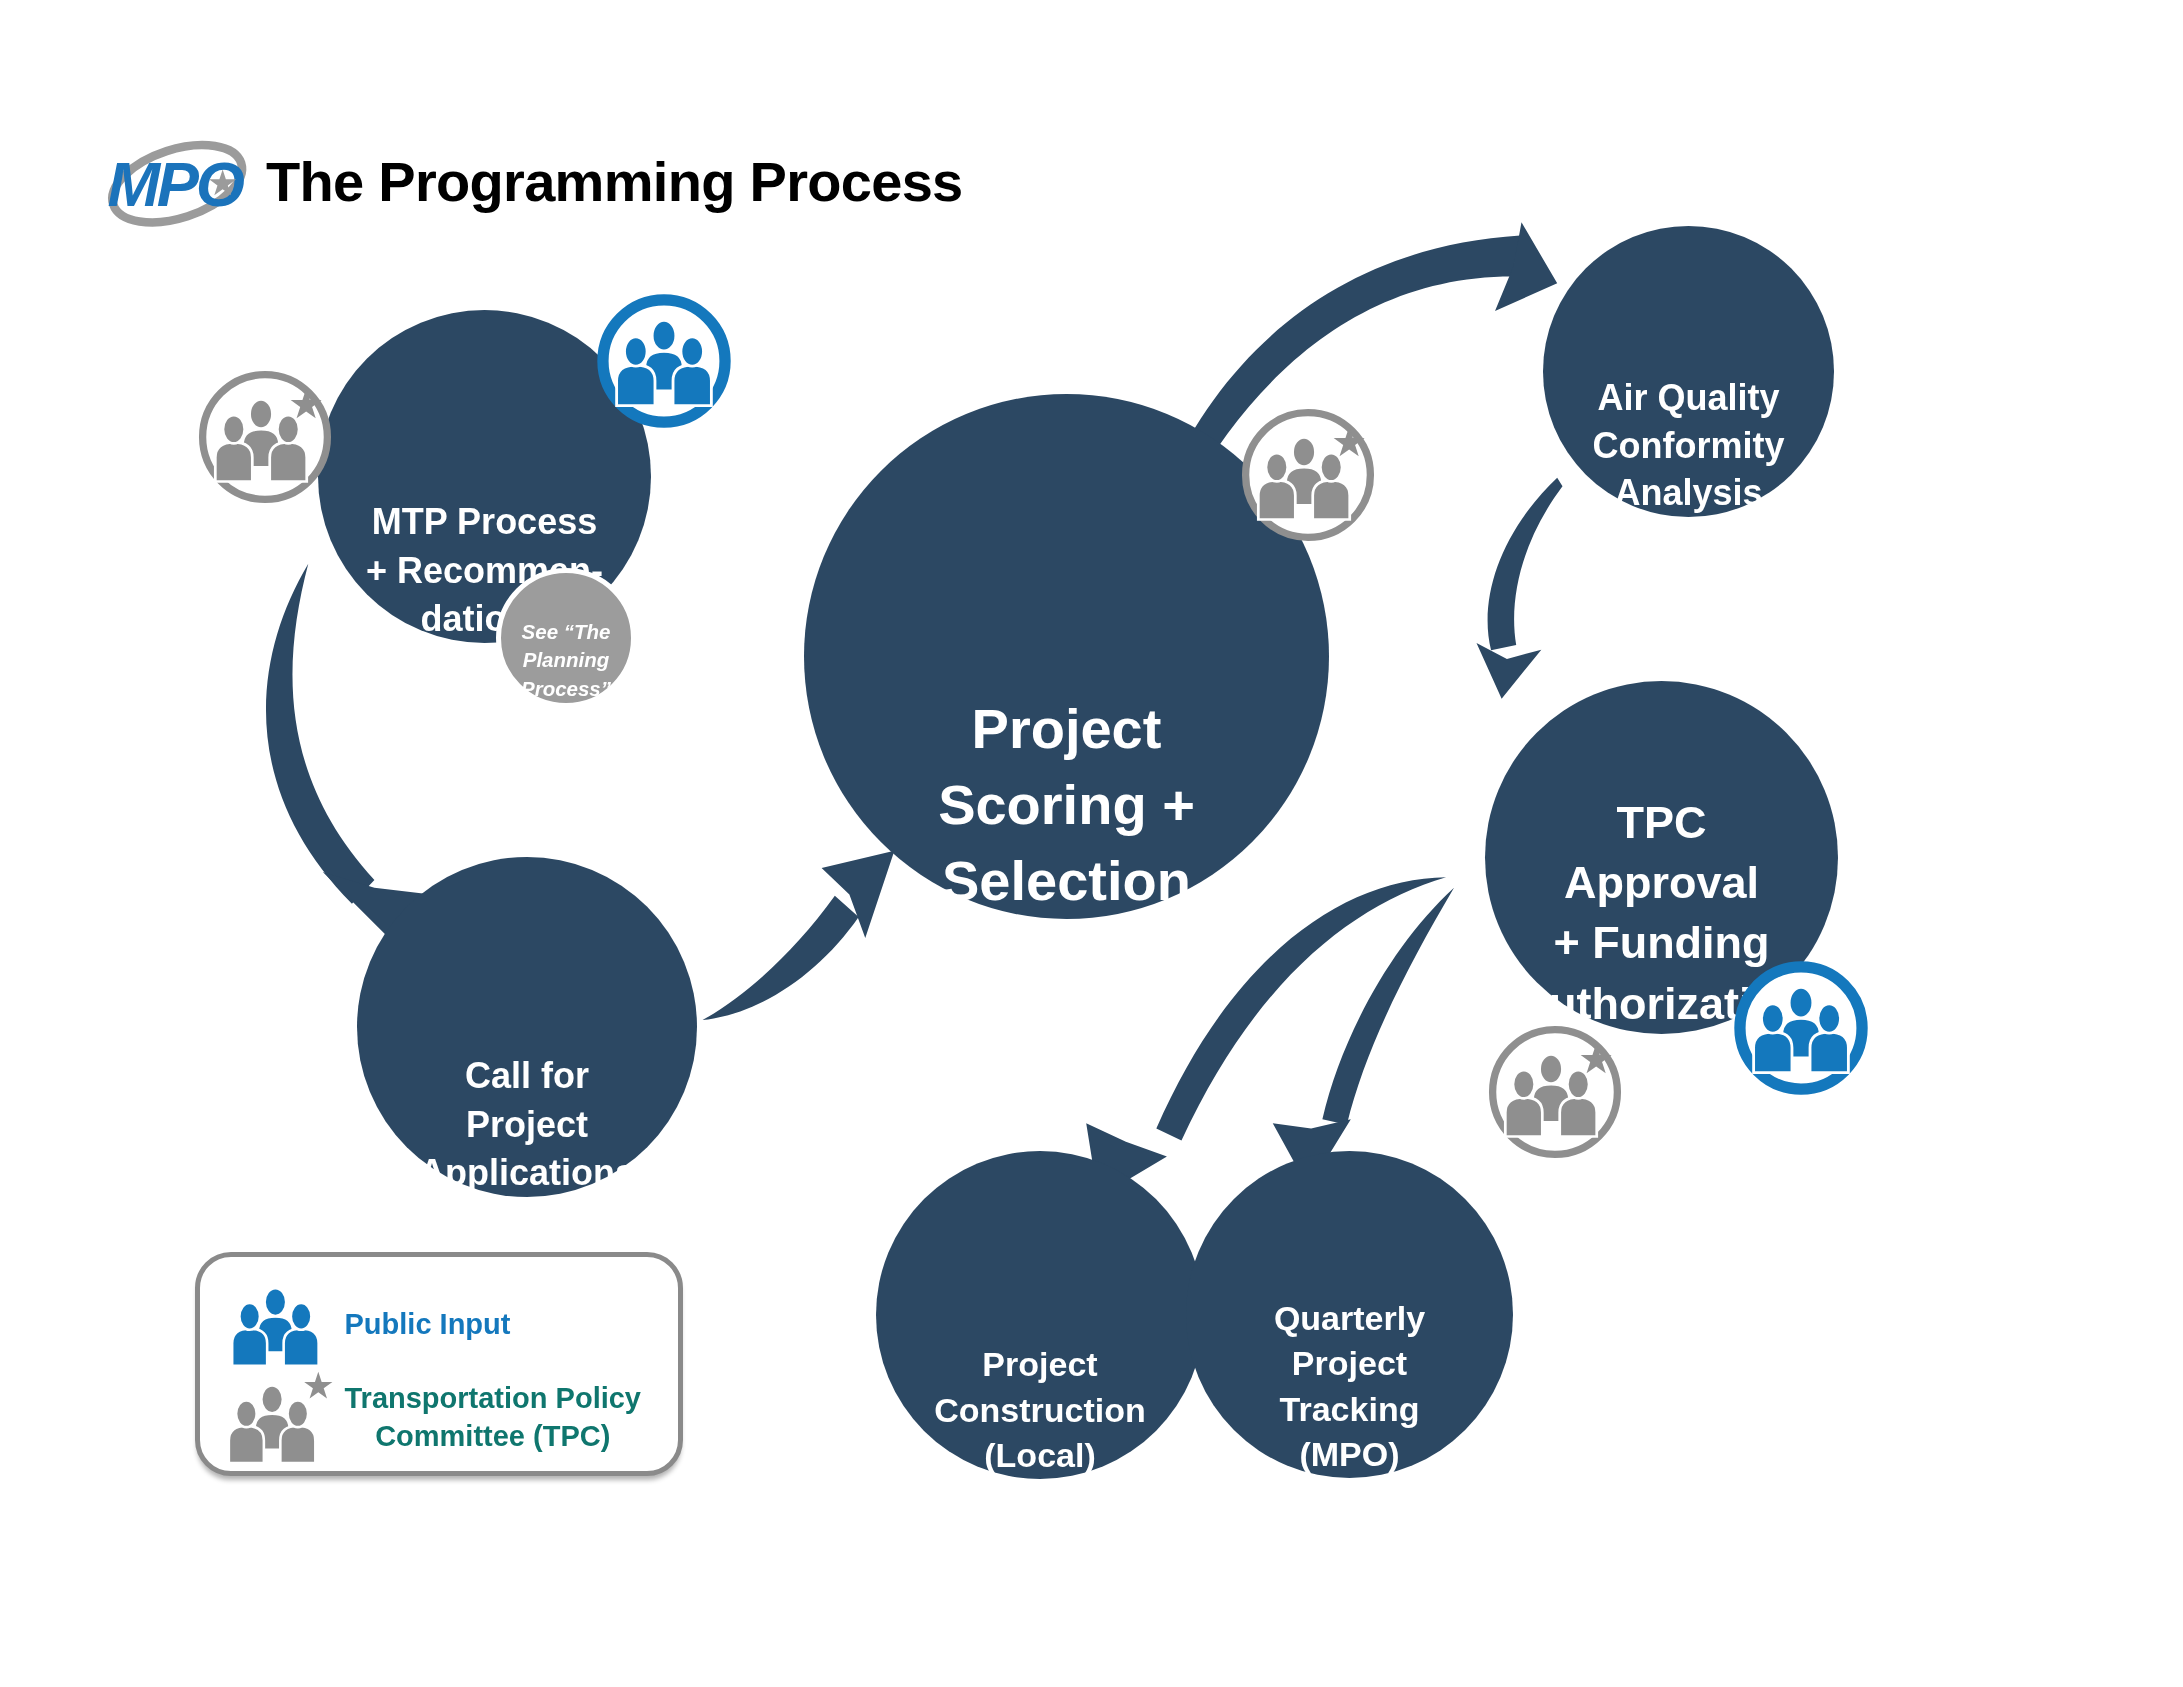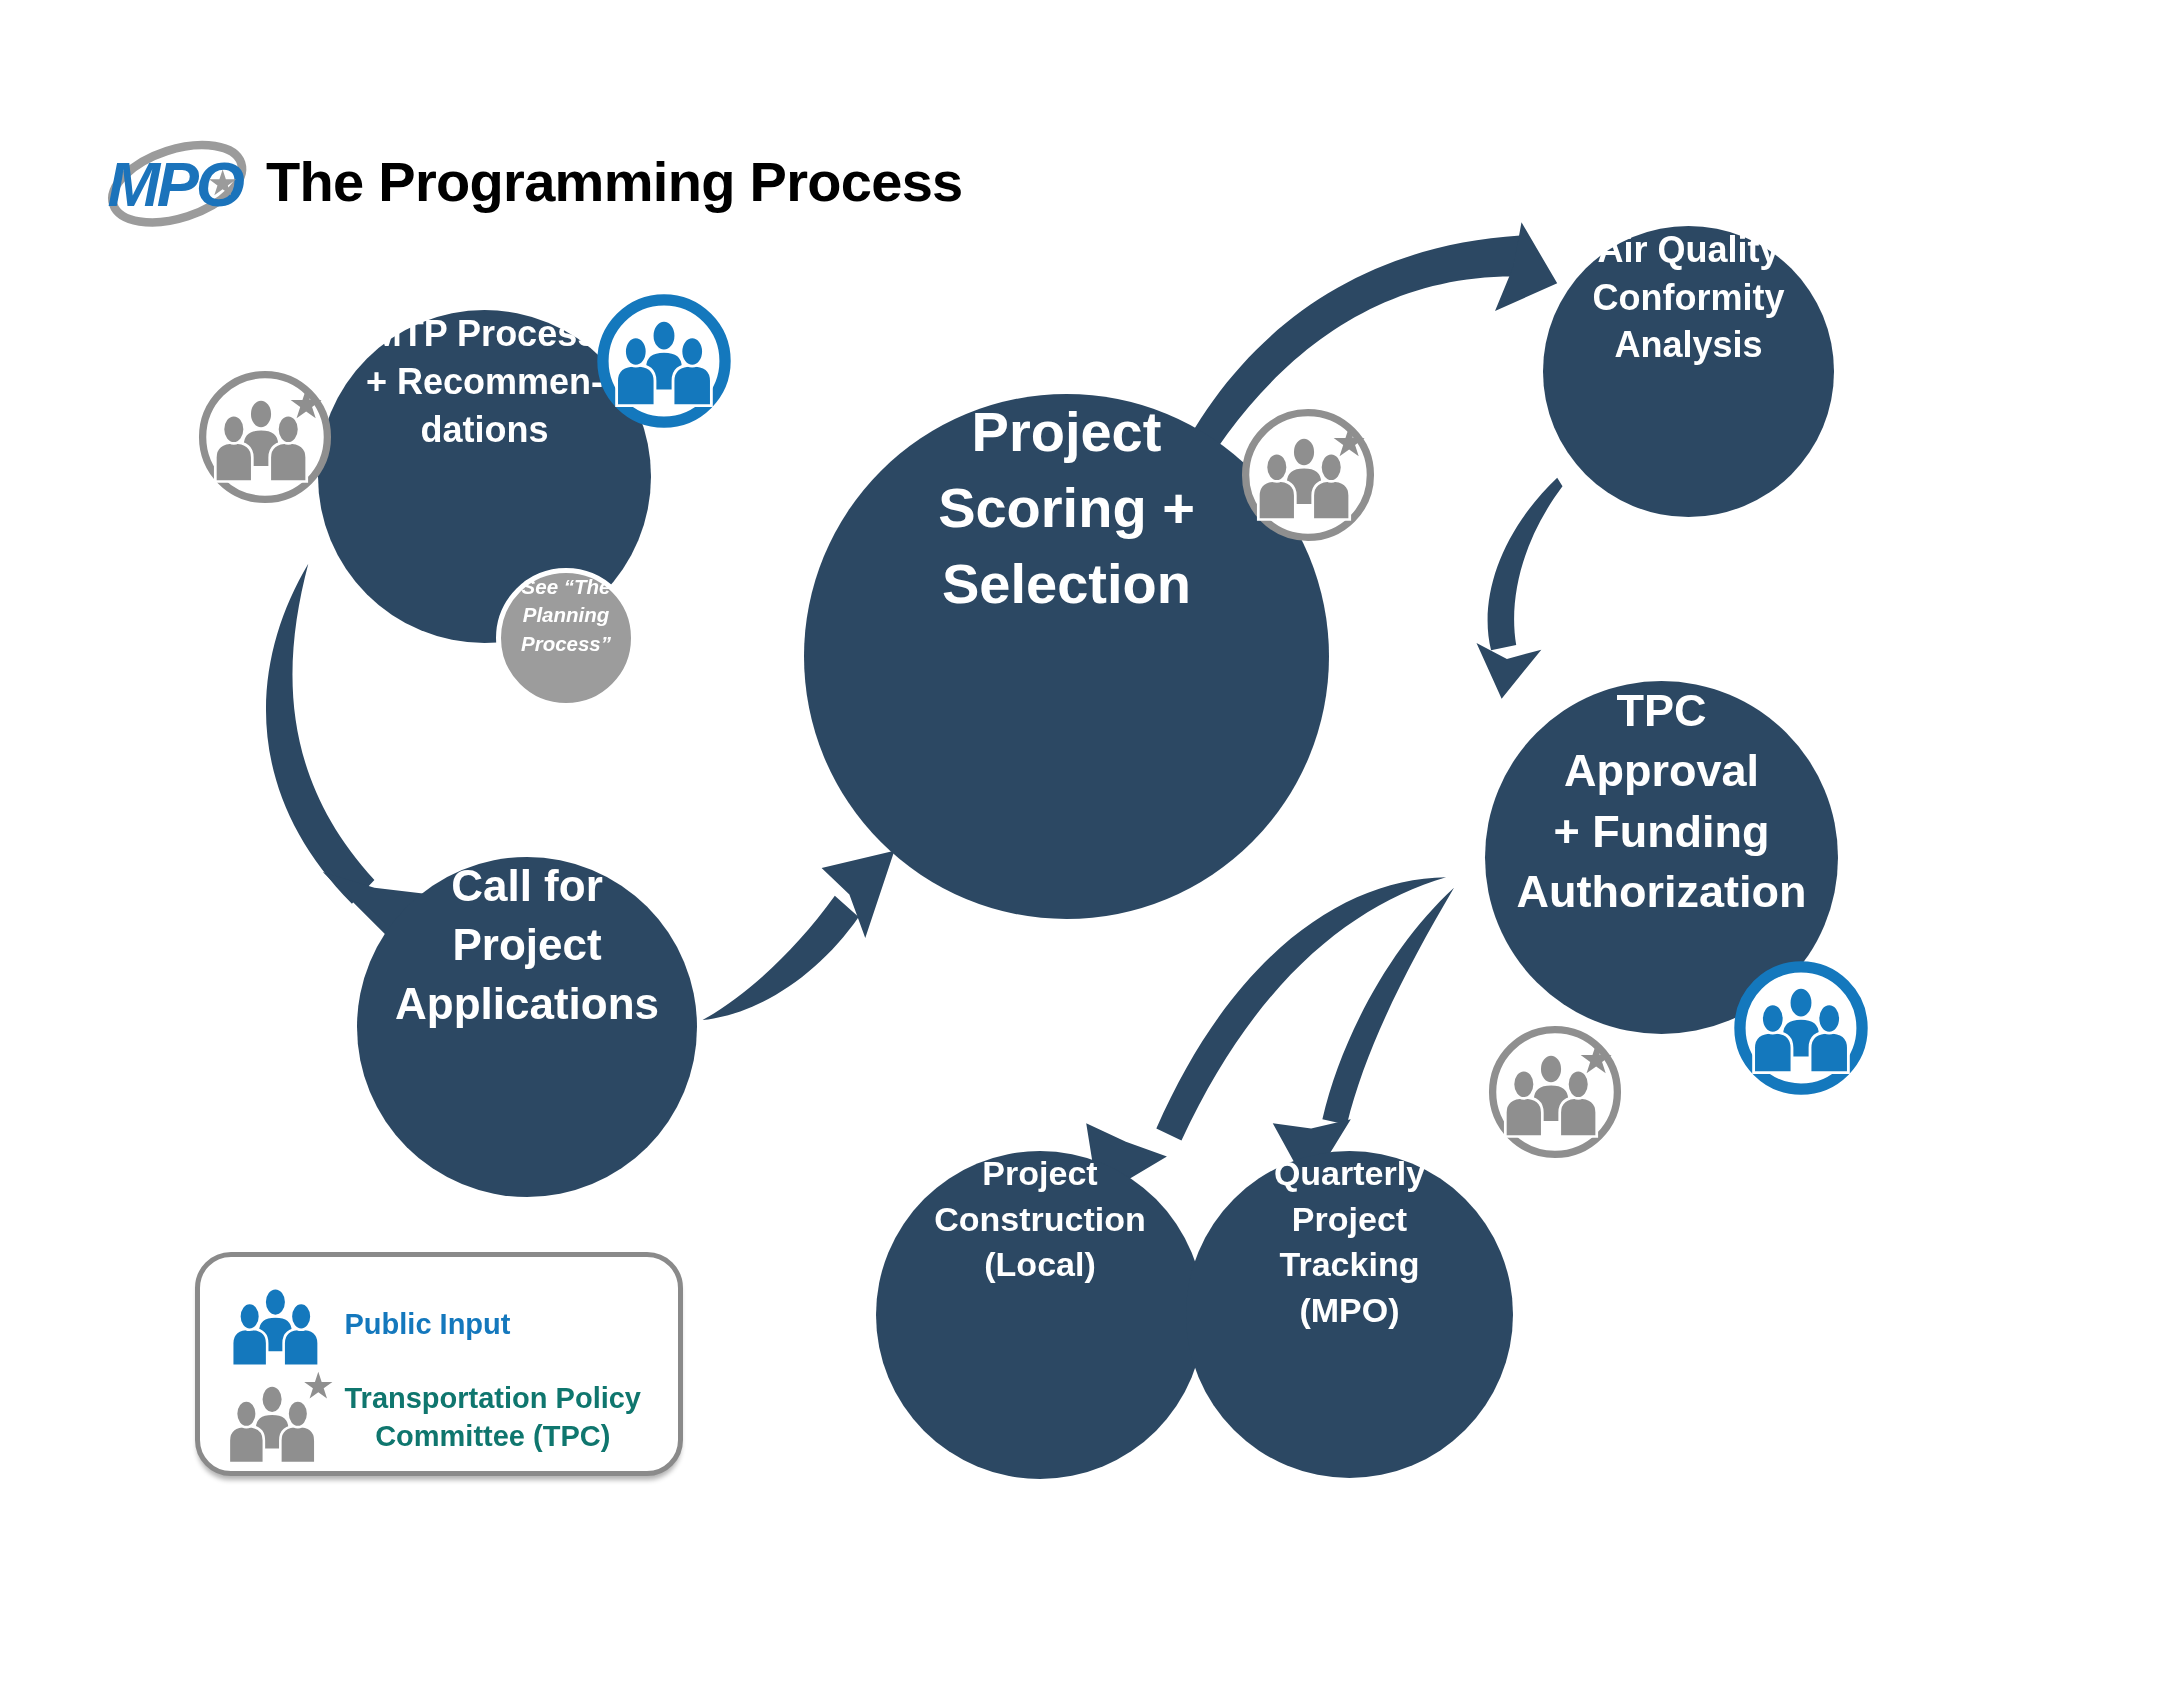--- a/index.html
+++ b/index.html
@@ -3,26 +3,26 @@
 <meta charset="utf-8">
 <style>
   html,body{margin:0;padding:0;background:#ffffff;}
   #canvas{
     position:relative;width:2183px;height:1687px;background:#ffffff;overflow:hidden;
     font-family:"Liberation Sans", sans-serif;
   }
   #arrows{position:absolute;left:0;top:0;width:2183px;height:1687px;}
   .node{
     position:absolute;border-radius:50%;background:#2c4863;color:#ffffff;
-    display:flex;align-items:flex-start;justify-content:center;text-align:center;
+    display:flex;align-items:flex-end;justify-content:center;text-align:center;
     font-weight:700;white-space:pre-line;
   }
   .node .node-label{white-space:pre-line;}
   #node-mtp        {left:318px;  top:310px;  width:333px; height:333px; font-size:36px; line-height:1.34;}
-  #node-call       {left:357px;  top:857px; width:340px; height:340px; font-size:44px; line-height:1.34;}
+  #node-call       {left:357px;  top:857px; width:340px; height:340px; font-size:36px; line-height:1.34;}
   #node-scoring    {left:804px; top:394px;  width:525px; height:525px; font-size:56px; line-height:1.36;}
   #node-air        {left:1543px; top:226px;  width:291px; height:291px; font-size:36px; line-height:1.32;}
   #node-approval   {left:1485px; top:681px; width:353px; height:353px; font-size:45px; line-height:1.34;}
   #node-construction{left:876px;top:1151px; width:328px; height:328px; font-size:34px; line-height:1.34;}
   #node-tracking   {left:1186px; top:1151px; width:327px; height:327px; font-size:34px; line-height:1.34;}
   #node-planning{
     left:496px; top:568px; width:140px; height:140px;
     background:#9c9c9c; border:5.3px solid #ffffff; box-sizing:border-box;
     font-size:20.5px; font-style:italic; line-height:1.38; font-weight:700;
   }

